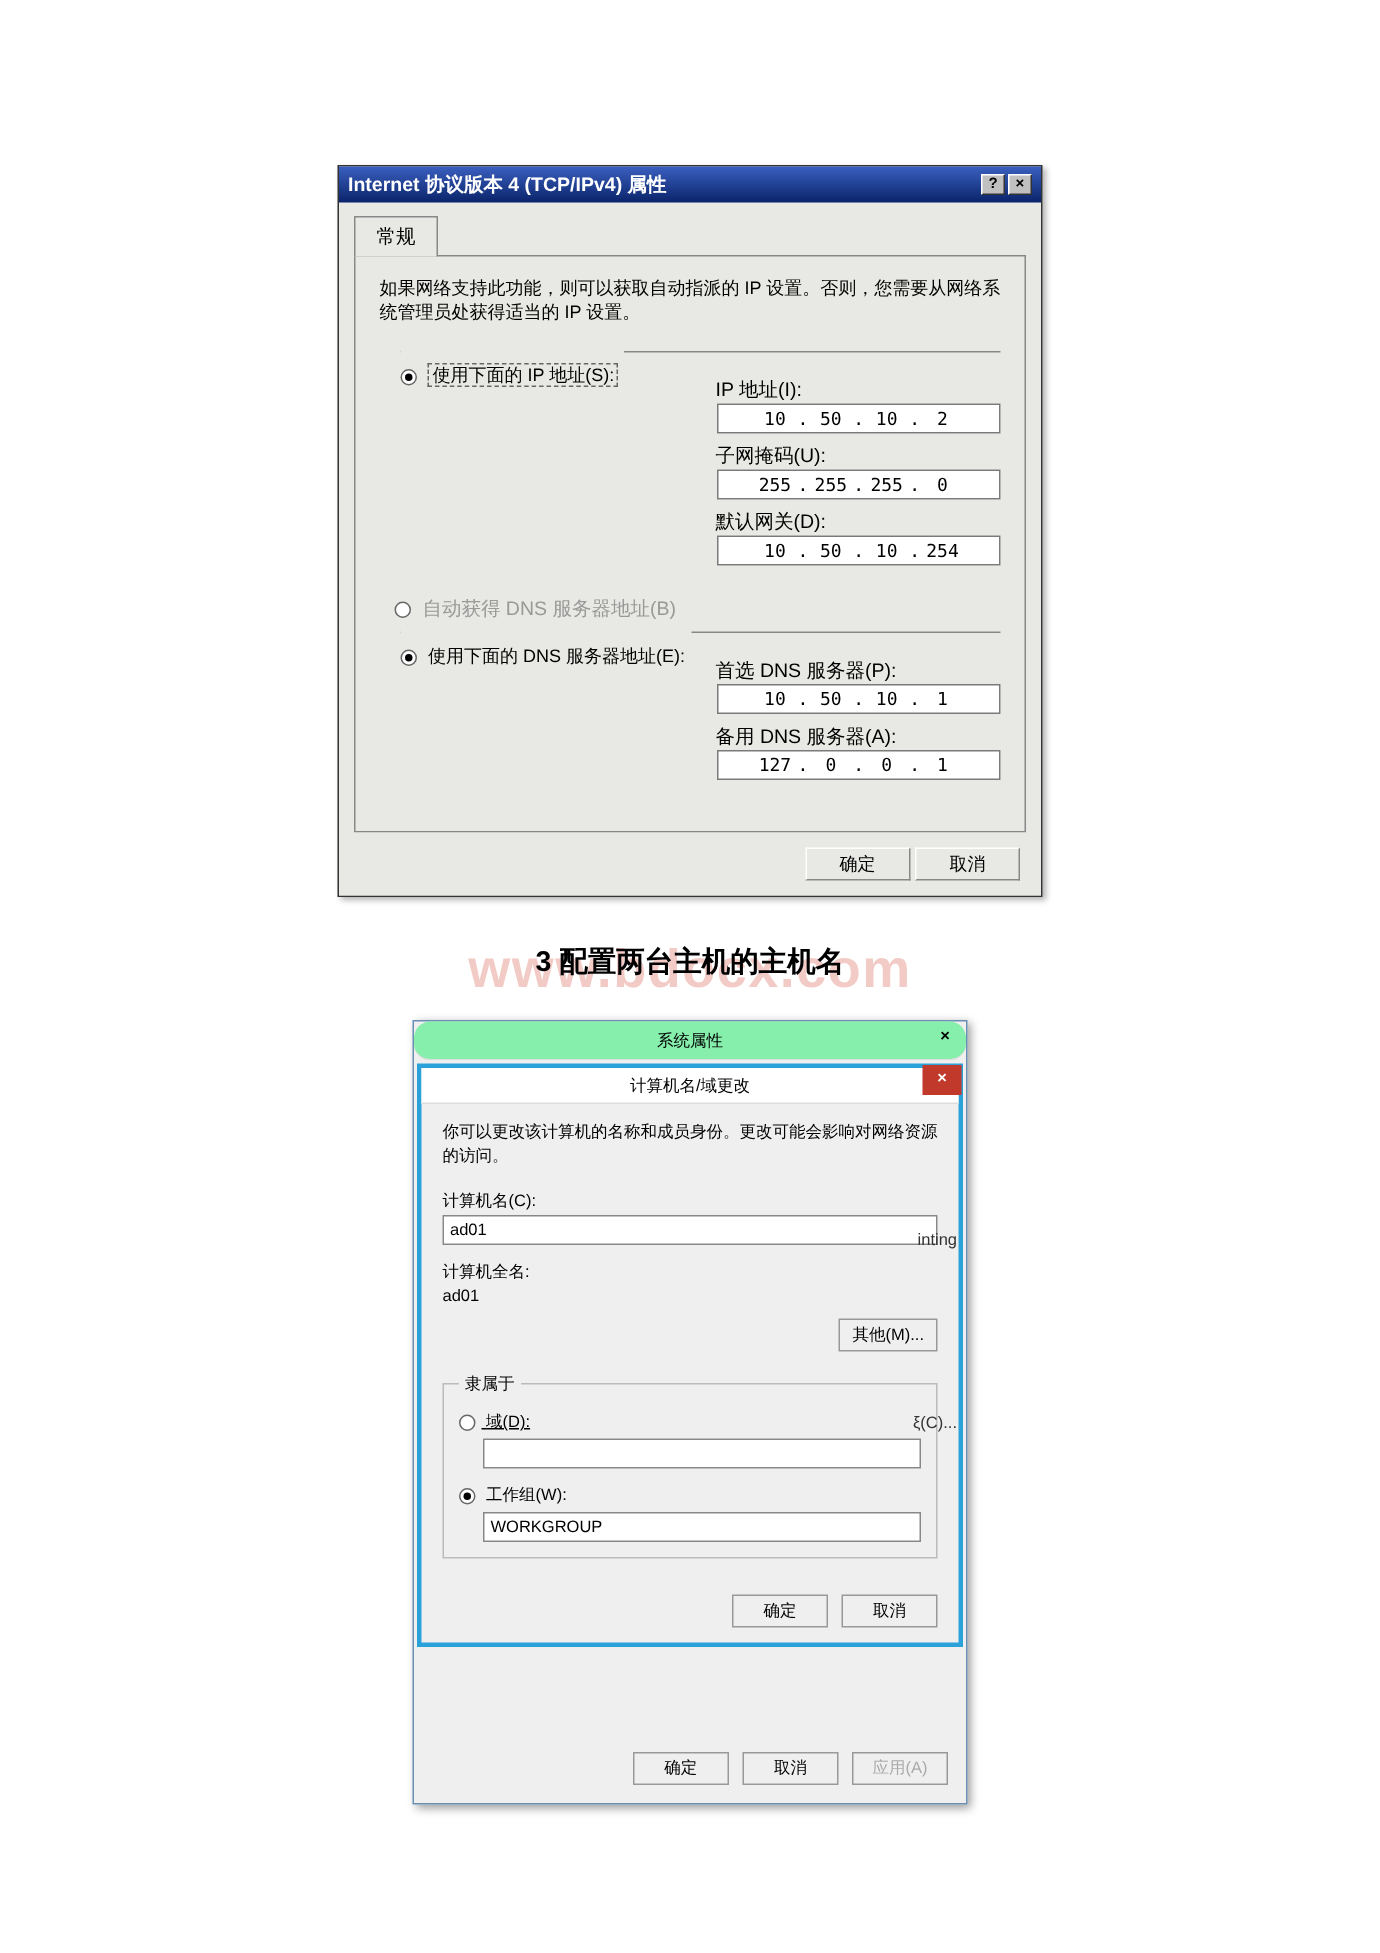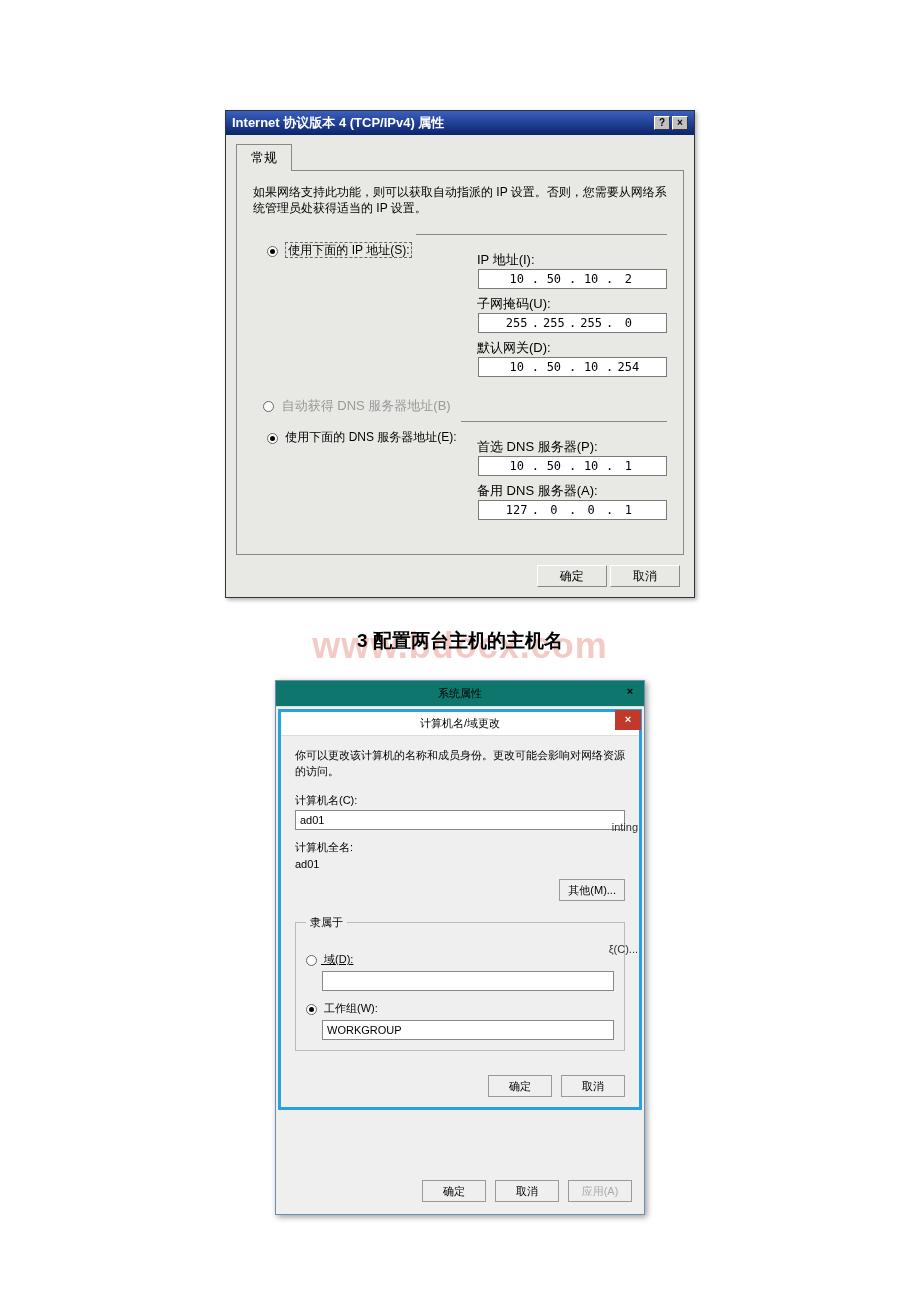--- a/index.html
+++ b/index.html
@@ -141,25 +141,26 @@
     margin: 0 auto;
     border: 1px solid #6a8fb3;
     background: #efefef;
     box-shadow: 2px 2px 6px rgba(0,0,0,0.4);
     position: relative;
     font-family: "Microsoft YaHei", Tahoma, sans-serif;
     font-size: 11px;
     padding-bottom: 10px;
   }
   .d2-titlebar {
-    background: #0f766e;
+    background: #86efac;
     padding: 5px 8px;
     text-align: center;
     position: relative;
     border-bottom: 1px solid #ddd;
+    border-radius: 11px;
   }
   .d2-close {
     position: absolute; right: 6px; top: 4px;
     width: 16px; height: 14px;
     font-weight: bold;
     text-align: center; line-height: 13px;
   }
   .d2-inner {
     margin: 2px 2px 0 2px;
     border: 3px solid #2aa1d8;
@@ -324,21 +325,21 @@
 
         <div class="d2i-label">计算机全名:</div>
         <div class="readonly">ad01</div>
 
         <div class="d2i-more">
           <span class="btn2">其他(M)...</span>
         </div>
 
         <fieldset class="fs">
           <legend>隶属于</legend>
-          <div style="margin:14px 0 4px 0;text-decoration:underline;">
+          <div style="margin:2px 0 4px 0;text-decoration:underline;">
             <span class="radio2"></span>
             <span>域(D):</span>
           </div>
           <input class="txtinput" style="margin-left: 16px; width: calc(100% - 16px);" value="">
           <div style="margin:10px 0 4px 0;">
             <span class="radio2 sel"></span>
             <span>工作组(W):</span>
           </div>
           <input class="txtinput" style="margin-left: 16px; width: calc(100% - 16px);" value="WORKGROUP">
         </fieldset>

